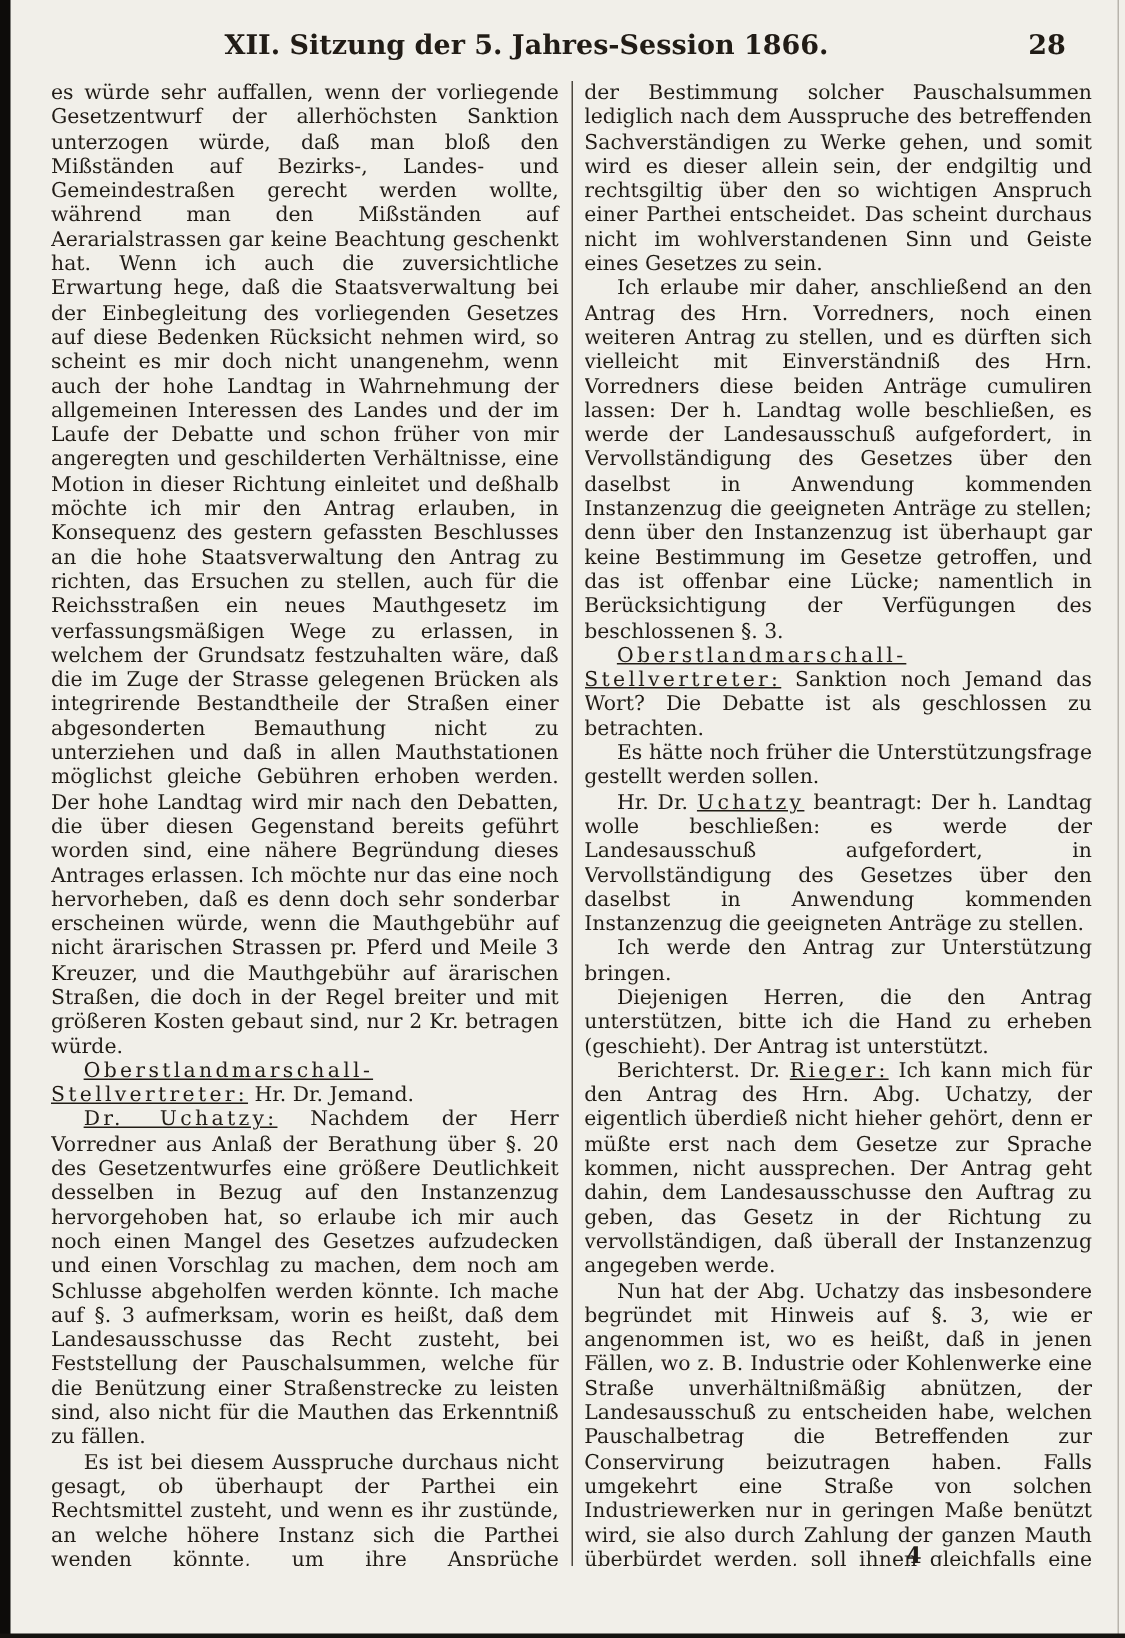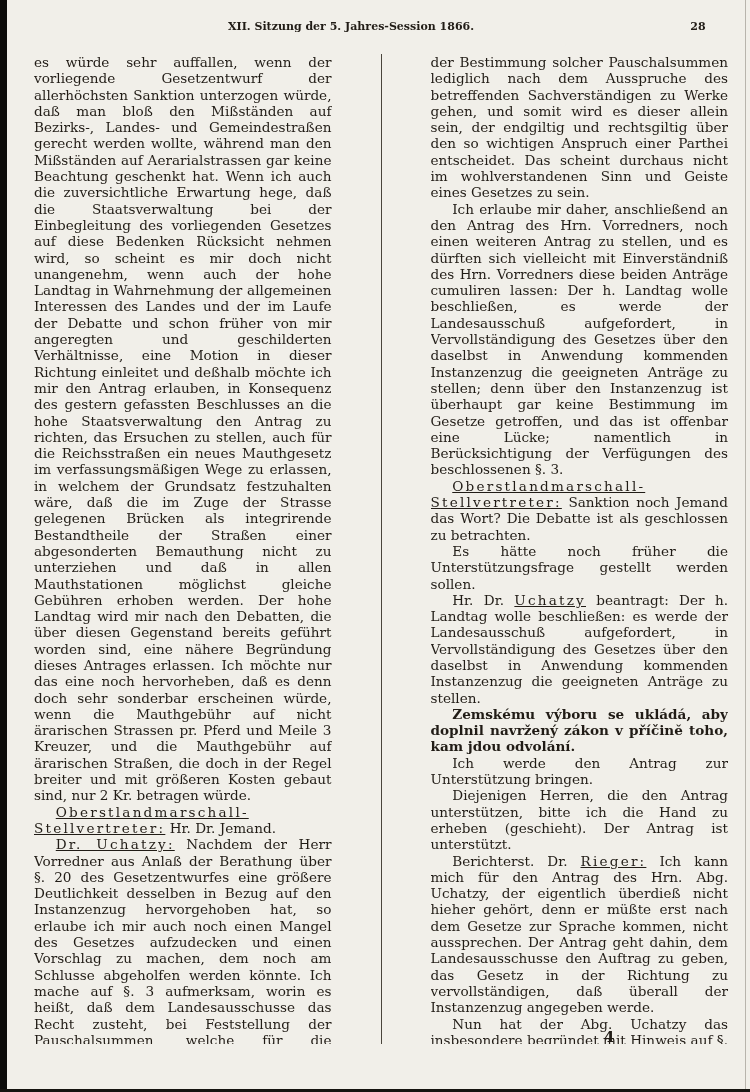--- a/index.html
+++ b/index.html
@@ -7,27 +7,27 @@
     position:relative;width:750px;height:1092px;margin:0 auto;
     background:#f1efe9;overflow:hidden;
     font-family:"DejaVu Serif","Liberation Serif",serif;
     color:#211c16;
   }
   .scan-edge-left{position:absolute;left:0;top:0;width:7px;height:100%;background:#0d0c0a;}
   .scan-edge-bottom{position:absolute;left:0;bottom:0;width:100%;height:3px;background:#15130f;}
   .scan-edge-right{position:absolute;right:4px;top:0;width:1px;height:100%;background:#b8b4ac;}
   .header{
     position:absolute;top:20px;left:34px;right:22px;
-    display:flex;align-items:flex-end;font-weight:700;font-size:11px;
+    display:flex;align-items:flex-end;font-weight:700;font-size:18px;
   }
   .header .ht{flex:1;text-align:center;white-space:nowrap;}
   .header .hn{width:60px;text-align:center;}
   .columns{
     position:absolute;top:54px;left:34px;right:22px;height:990px;
-    display:flex;overflow:hidden;gap:41px;
+    display:flex;overflow:hidden;
   }
   .col{width:340px;overflow:hidden;}
   .divider{width:1px;background:#4a453c;margin:0 8px;flex:0 0 1px;}
   .col p{
     margin:0;text-align:justify;font-size:13.6px;line-height:16.3px;
     hyphens:none;
   }
   .col p.indent{text-indent:1.6em;}
   .gesperrt{letter-spacing:2.2px;text-decoration:underline;}
   .czech{font-weight:700;}
@@ -56,21 +56,20 @@
         <p class="indent "><span class="gesperrt">Dr. Uchatzy:</span><span class=""> Nachdem der Herr Vorredner aus Anlaß der Berathung über §. 20 des Gesetzentwurfes eine größere Deutlichkeit desselben in Bezug auf den Instanzenzug hervorgehoben hat, so erlaube ich mir auch noch einen Mangel des Gesetzes aufzudecken und einen Vorschlag zu machen, dem noch am Schlusse abgeholfen werden könnte. Ich mache auf §. 3 aufmerksam, worin es heißt, daß dem Landesausschusse das Recht zusteht, bei Feststellung der Pauschalsummen, welche für die Benützung einer Straßenstrecke zu leisten sind, also nicht für die Mauthen das Erkenntniß zu fällen.</span></p>
         <p class="indent "><span class="">Es ist bei diesem Ausspruche durchaus nicht gesagt, ob überhaupt der Parthei ein Rechtsmittel zusteht, und wenn es ihr zustünde, an welche höhere Instanz sich die Parthei wenden könnte, um ihre Ansprüche durchzuführen, wenn sie sich durch die Entscheidung des Landesausschusses für gekränkt erachtet.</span></p>
       </div>
     <div class="divider"></div>
     <div class="col">
         <p class=""><span class="">der Bestimmung solcher Pauschalsummen lediglich nach dem Ausspruche des betreffenden Sachverständigen zu Werke gehen, und somit wird es dieser allein sein, der endgiltig und rechtsgiltig über den so wichtigen Anspruch einer Parthei entscheidet. Das scheint durchaus nicht im wohlverstandenen Sinn und Geiste eines Gesetzes zu sein.</span></p>
         <p class="indent "><span class="">Ich erlaube mir daher, anschließend an den Antrag des Hrn. Vorredners, noch einen weiteren Antrag zu stellen, und es dürften sich vielleicht mit Einverständniß des Hrn. Vorredners diese beiden Anträge cumuliren lassen: Der h. Landtag wolle beschließen, es werde der Landesausschuß aufgefordert, in Vervollständigung des Gesetzes über den daselbst in Anwendung kommenden Instanzenzug die geeigneten Anträge zu stellen; denn über den Instanzenzug ist überhaupt gar keine Bestimmung im Gesetze getroffen, und das ist offenbar eine Lücke; namentlich in Berücksichtigung der Verfügungen des beschlossenen §. 3.</span></p>
         <p class="indent "><span class="gesperrt">Oberstlandmarschall-Stellvertreter:</span><span class=""> Sanktion noch Jemand das Wort?  Die Debatte ist als geschlossen zu betrachten.</span></p>
         <p class="indent "><span class="">Es hätte noch früher die Unterstützungsfrage gestellt werden sollen.</span></p>
         <p class="indent "><span class="">Hr. Dr. </span><span class="gesperrt">Uchatzy</span><span class=""> beantragt: Der h. Landtag wolle beschließen: es werde der Landesausschuß aufgefordert, in Vervollständigung des Gesetzes über den daselbst in Anwendung kommenden Instanzenzug die geeigneten Anträge zu stellen.</span></p>
-        <p class="indent czech"><span class="">Zemskému výboru se ukládá, aby doplnil navržený zákon v příčině toho, kam jdou odvolání.</span></p>
         <p class="indent "><span class="">Ich werde den Antrag zur Unterstützung bringen.</span></p>
         <p class="indent "><span class="">Diejenigen Herren, die den Antrag unterstützen, bitte ich die Hand zu erheben (geschieht). Der Antrag ist unterstützt.</span></p>
         <p class="indent "><span class="">Berichterst. Dr. </span><span class="gesperrt">Rieger:</span><span class=""> Ich kann mich für den Antrag des Hrn. Abg. Uchatzy, der eigentlich überdieß nicht hieher gehört, denn er müßte erst nach dem Gesetze zur Sprache kommen, nicht aussprechen. Der Antrag geht dahin, dem Landesausschusse den Auftrag zu geben, das Gesetz in der Richtung zu vervollständigen, daß überall der Instanzenzug angegeben werde.</span></p>
         <p class="indent "><span class="">Nun hat der Abg. Uchatzy das insbesondere begründet mit Hinweis auf §. 3, wie er angenommen ist, wo es heißt, daß in jenen Fällen, wo z. B. Industrie oder Kohlenwerke eine Straße unverhältnißmäßig abnützen, der Landesausschuß zu entscheiden habe, welchen Pauschalbetrag die Betreffenden zur Conservirung beizutragen haben.  Falls umgekehrt eine Straße von solchen Industriewerken nur in geringen Maße benützt wird, sie also durch Zahlung der ganzen Mauth überbürdet werden, soll ihnen gleichfalls eine Erleichterung gewährt werden und der Pauschalbetrag durch den Landesausschuß, nach gehöriger und gerechter Erwägung aller Umstände, festgestellt werden.  Für diesen Fall wünscht</span></p>
       </div>
   </div>
 
   <div class="footer-num">4</div>
 </div>
 

